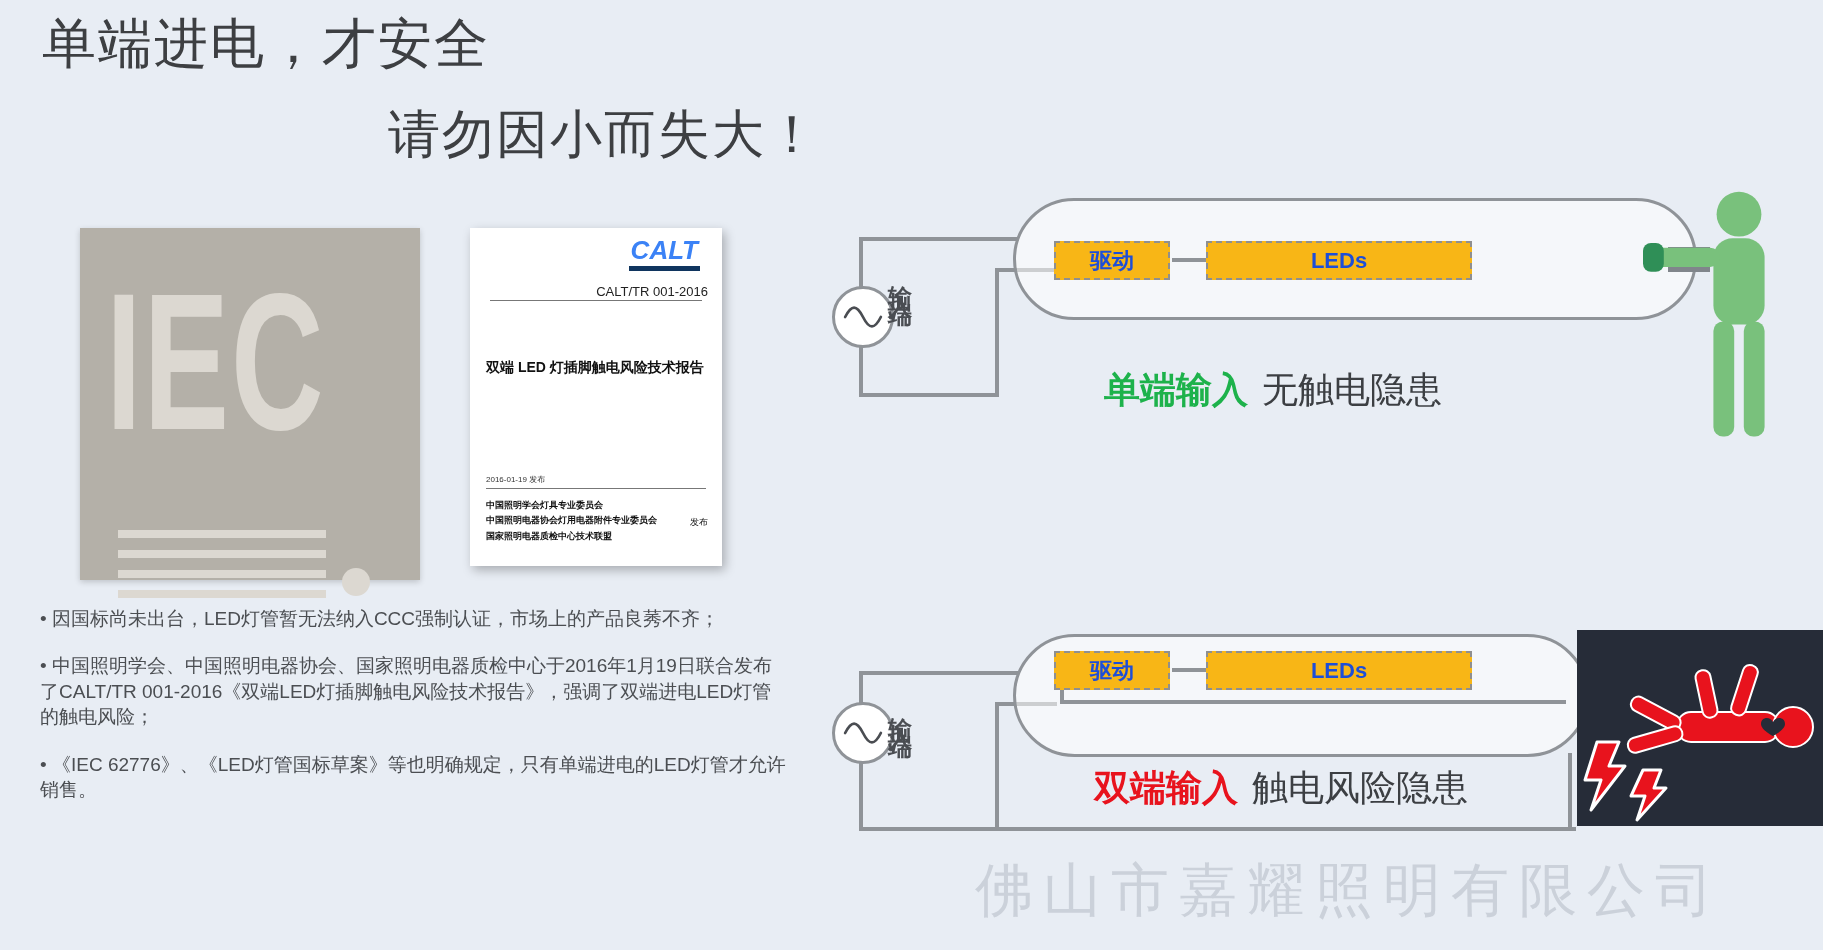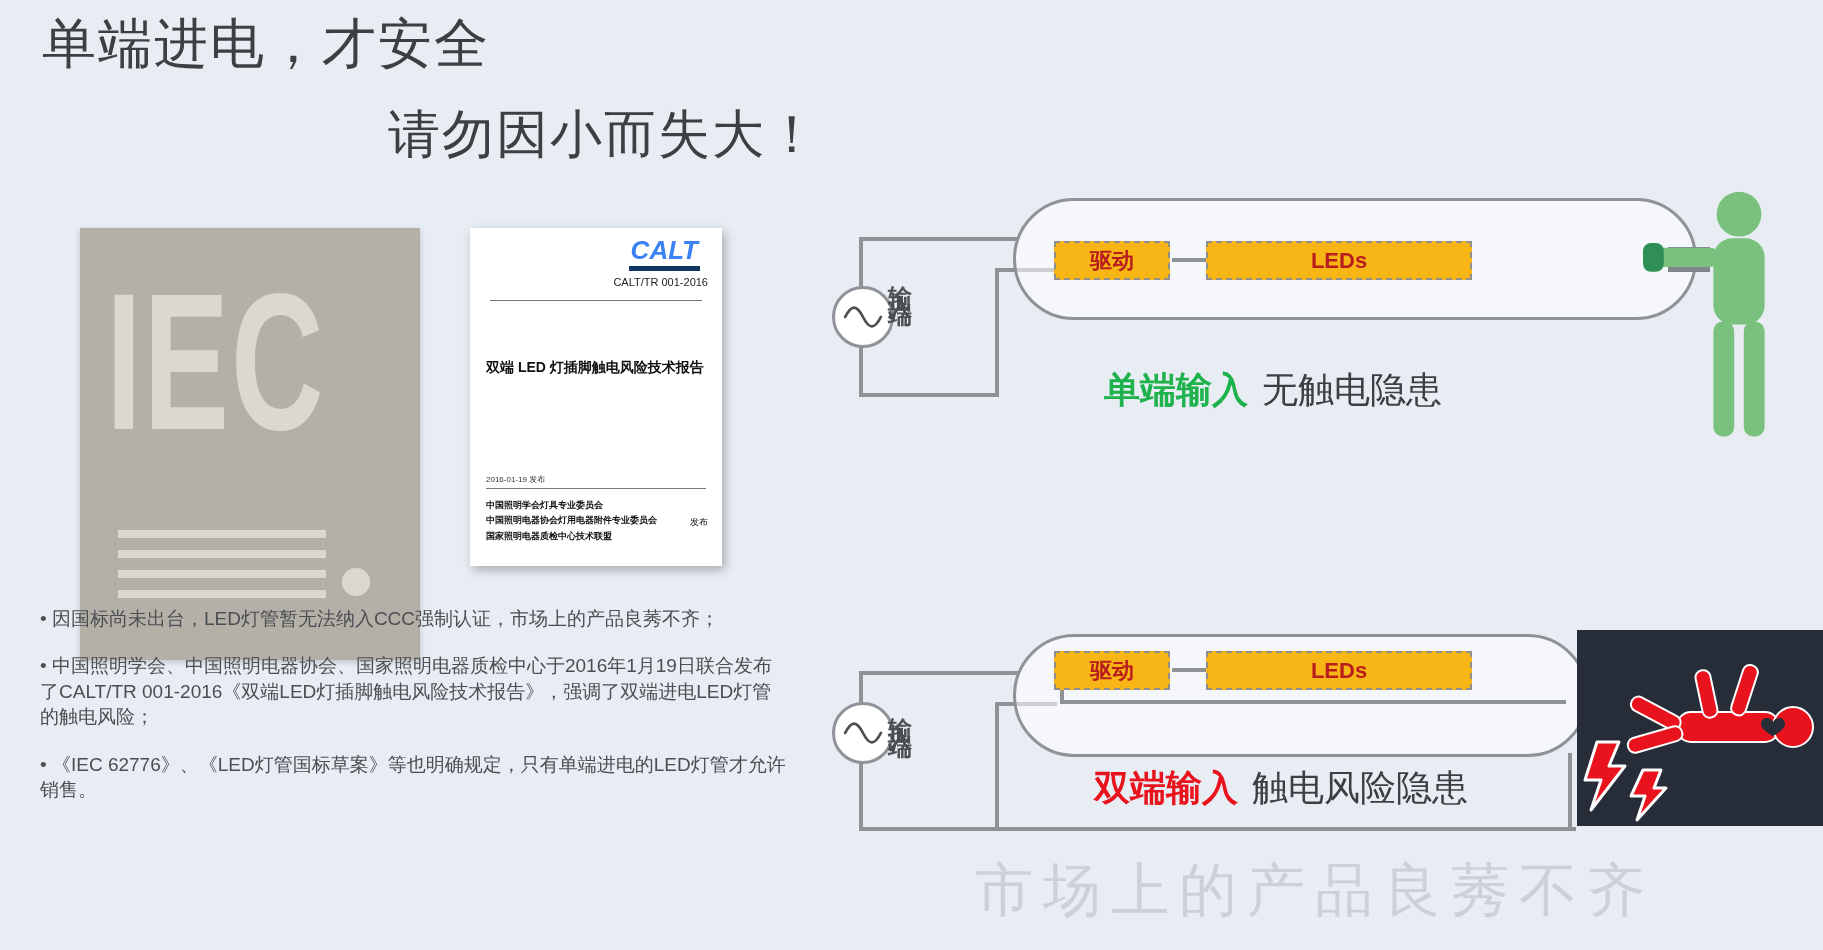--- a/index.html
+++ b/index.html
@@ -6,49 +6,49 @@
   html,body { width:100%; height:100%; }
   body { font-family:"Liberation Sans","DejaVu Sans",sans-serif; background:#cfd6e0; }
   #stage { position:relative; width:1823px; height:950px; background:#e8edf4; overflow:hidden; }
   .abs { position:absolute; }
 
   
   .page-title    { left:42px;  top:8px;   font-size:54px; color:#3d3f42; font-weight:500; letter-spacing:2px; }
   .page-subtitle { left:388px; top:100px; font-size:52px; color:#3d3f42; font-weight:500; letter-spacing:2px; }
 
   
-  .iec-card { left:80px; top:228px; width:340px; height:432px; background:#b4b0a8; box-shadow:0 2px 6px rgba(0,0,0,.18); }
+  .iec-card { left:80px; top:228px; width:340px; height:352px; background:#b4b0a8; box-shadow:0 2px 6px rgba(0,0,0,.18); }
   .iec-text { position:absolute; left:26px; top:36px; font-size:135px; font-weight:700; color:#dcd8d1;
               transform:scale(0.95,1.45); transform-origin:top left; line-height:1; letter-spacing:2px; }
   .iec-line { position:absolute; left:38px; width:208px; height:8px; background:#dcd8d1; }
   .iec-l1 { top:302px; } .iec-l2 { top:322px; } .iec-l3 { top:342px; } .iec-l4 { top:362px; }
   .iec-dot  { position:absolute; left:262px; top:340px; width:28px; height:28px; border-radius:50%; background:#dcd8d1; }
 
   
   .report-card { left:470px; top:228px; width:252px; height:338px; background:#ffffff; box-shadow:3px 4px 10px rgba(0,0,0,.28); }
   .calt-logo   { position:absolute; right:22px; top:8px; font-size:26px; font-weight:700; font-style:italic;
                  color:#3b82f6; border-bottom:5px solid #10355f; line-height:1.15; padding:0 2px; }
-  .report-code { position:absolute; right:14px; top:48px; font-size:11px; color:#222; }
+  .report-code { position:absolute; right:14px; top:56px; font-size:13px; color:#222; }
   .report-rule-top    { position:absolute; left:20px; top:72px;  width:212px; height:1px; background:#777; }
   .report-title       { position:absolute; left:16px; top:128px; width:220px; font-size:14px; font-weight:700;
                         color:#111; line-height:1.6; }
   .report-date        { position:absolute; left:16px; top:246px; font-size:8px; color:#333; }
   .report-rule-bottom { position:absolute; left:16px; top:260px; width:220px; height:1px; background:#777; }
   .report-orgs  { position:absolute; left:16px; top:270px; font-size:9px; font-weight:700; color:#111; line-height:1.7; }
   .report-publish { position:absolute; right:14px; top:288px; font-size:9px; color:#111;text-align:center; }
 
   
   .bullets { left:40px; top:606px; width:750px; }
   .bullet  { font-size:19px; color:#4b4e52; line-height:1.34; margin-bottom:22px; }
 
   
   .wire { background:#8f9398; }
   .tube { border:3px solid #8f9398; border-radius:62px; background:rgba(255,255,255,.55); }
   .chip { background:#f8b616; border:2px dashed #8f8f8f; display:flex; align-items:center; justify-content:center;
-          font-weight:700; font-size:22px; color:#b91c1c; }
+          font-weight:700; font-size:22px; color:#1d4ed8; }
   .src-circle { width:62px; height:62px; border:3px solid #8f9398; border-radius:50%; background:#ffffff;
                 display:flex; align-items:center; justify-content:center; }
   .input-label { writing-mode:vertical-lr; text-orientation:upright; font-size:24px; font-weight:700;
                  color:#4a4d52; letter-spacing:8px; }
   .caption { font-size:36px; white-space:nowrap; }
   .cap-term-safe   { color:#1db24b; font-weight:700; }
   .cap-term-danger { color:#e8131d; font-weight:700; }
   .cap-desc { color:#3c3f43; font-weight:500; margin-left:14px; }
   .pin { background:#80858b; }
 
@@ -202,15 +202,15 @@
         <polygon points="20,112 42,112 32,136 48,136 14,180 24,150 8,150" fill="#e8131d" stroke="#ffffff" stroke-width="3" stroke-linejoin="round"></polygon>
         <polygon points="66,140 84,140 77,158 89,158 60,190 68,166 54,166" fill="#e8131d" stroke="#ffffff" stroke-width="3" stroke-linejoin="round"></polygon>
       </svg>
     </div>
 
     <div class="abs caption d2-caption">
       <span class="cap-term-danger">双端输入</span><span class="cap-desc">触电风险隐患</span>
     </div>
   </div>
 
-  <div class="abs watermark">市场上的产品良莠不齐</div>
+  <div class="abs watermark">佛山市嘉耀照明有限公司</div>
 
 </div>
 
 </body></html>

